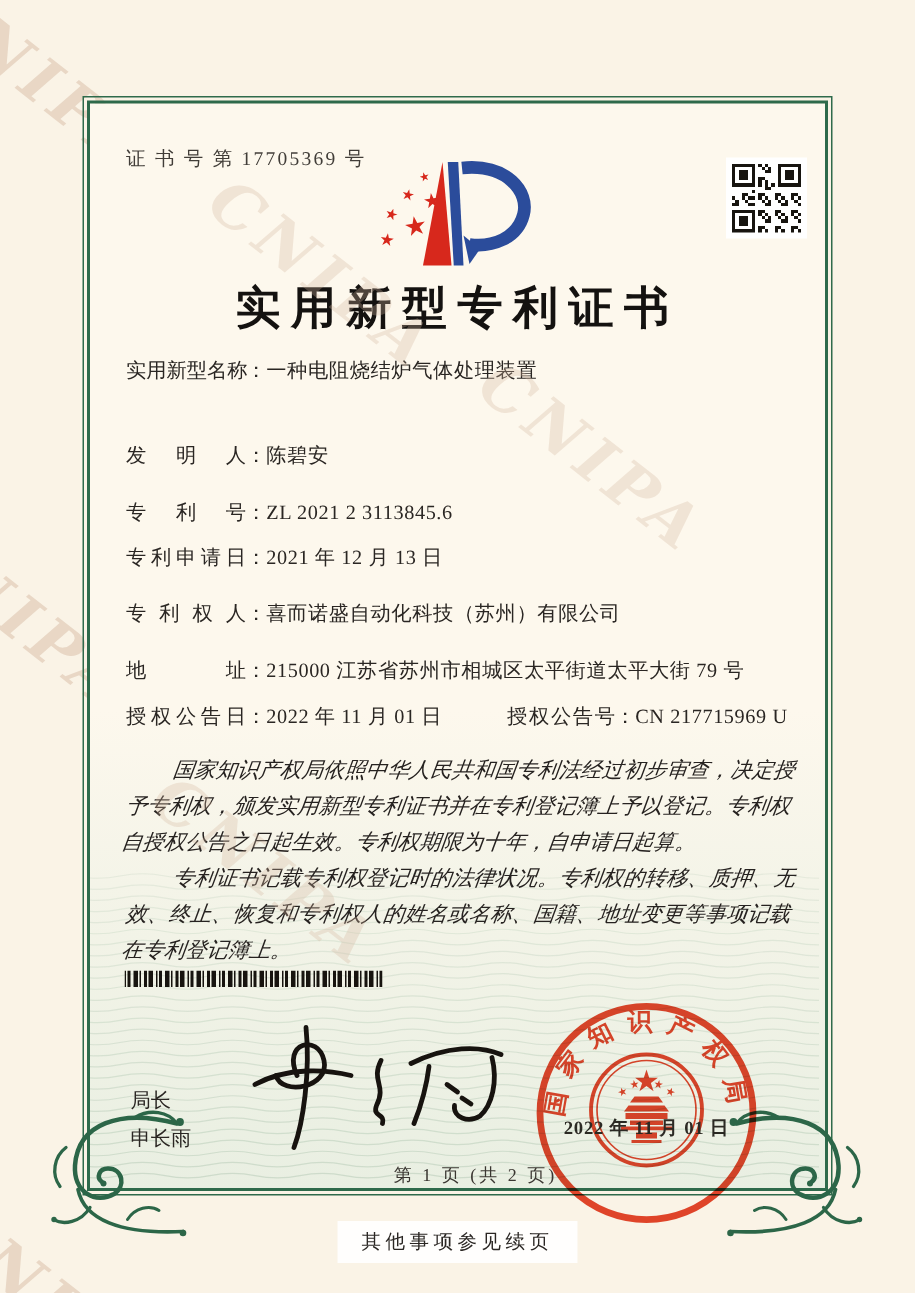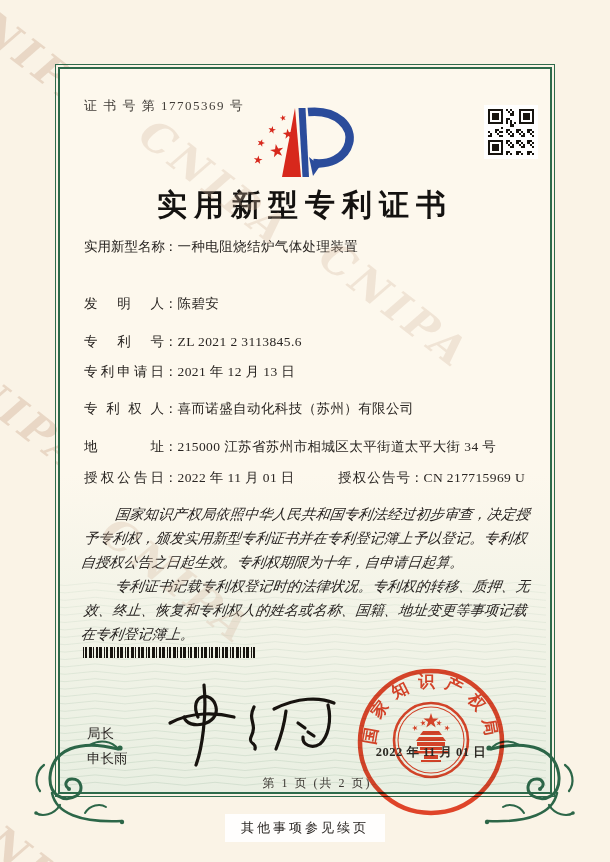--- a/index.html
+++ b/index.html
@@ -323,21 +323,21 @@
       <div class="frow" style="top:264px;">
         <span class="flabel">专利号</span><span class="fcolon">：</span><span class="fvalue">ZL 2021 2 3113845.6</span>
       </div>
       <div class="frow" style="top:294px;">
         <span class="flabel">专利申请日</span><span class="fcolon">：</span><span class="fvalue">2021 年 12 月 13 日</span>
       </div>
       <div class="frow" style="top:331px;">
         <span class="flabel">专利权人</span><span class="fcolon">：</span><span class="fvalue">喜而诺盛自动化科技（苏州）有限公司</span>
       </div>
       <div class="frow" style="top:369px;">
-        <span class="flabel">地址</span><span class="fcolon">：</span><span class="fvalue">215000 江苏省苏州市相城区太平街道太平大街 34 号</span>
+        <span class="flabel">地址</span><span class="fcolon">：</span><span class="fvalue">215000 江苏省苏州市相城区太平街道太平大街 79 号</span>
       </div>
       <div class="frow" style="top:400px;">
         <span class="flabel">授权公告日</span><span class="fcolon">：</span><span class="fvalue">2022 年 11 月 01 日</span>
         <span class="fgroup2">
           <span class="flabel">授权公告号</span><span class="fcolon">：</span><span class="fvalue">CN 217715969 U</span>
         </span>
       </div>
 
       <div class="paras">
         <p>国家知识产权局依照中华人民共和国专利法经过初步审查，决定授予专利权，颁发实用新型专利证书并在专利登记簿上予以登记。专利权自授权公告之日起生效。专利权期限为十年，自申请日起算。</p>

